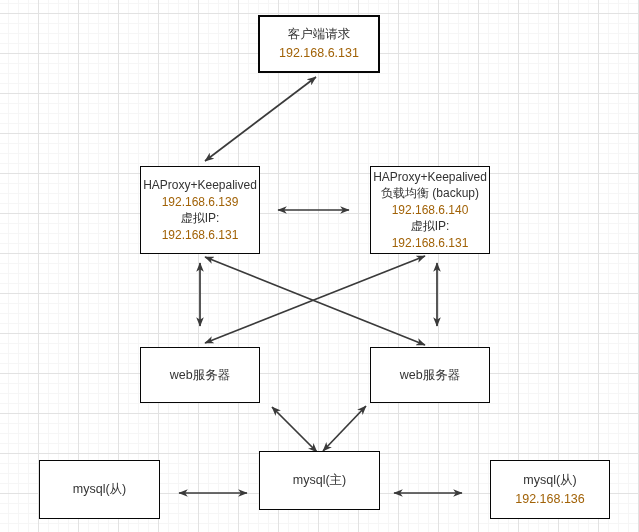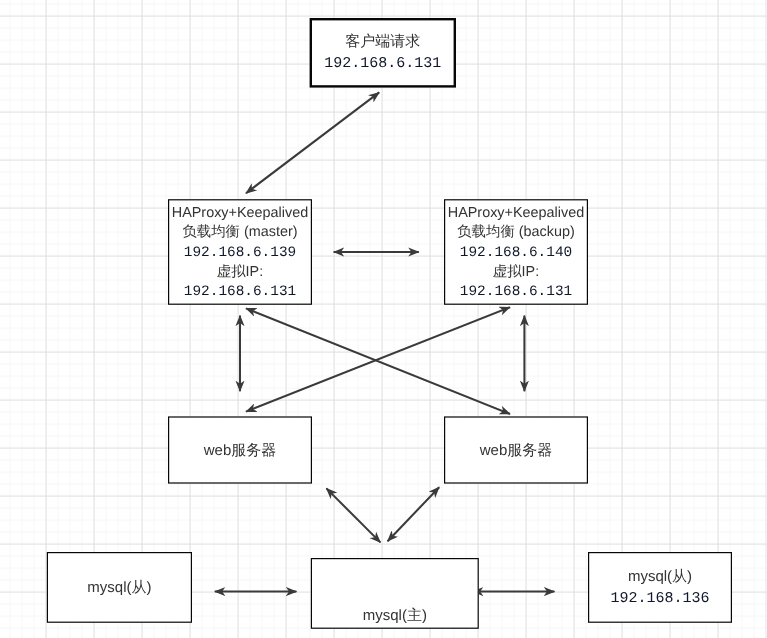--- a/index.html
+++ b/index.html
@@ -42,23 +42,23 @@
     font-size: 12.5px;
     line-height: 19px;
   }
   .node .ln { white-space: nowrap; }
   .node-client        { left: 258px; top: 15px;  width: 122px; height: 58px; border-width: 2px; }
   .node-lb-master     { left: 140px; top: 166px; width: 120px; height: 88px; font-size: 12px; line-height: 16.5px; }
   .node-lb-backup     { left: 370px; top: 166px; width: 120px; height: 88px; font-size: 12px; line-height: 16.5px; }
   .node-web-1         { left: 140px; top: 347px; width: 120px; height: 56px; }
   .node-web-2         { left: 370px; top: 347px; width: 120px; height: 56px; }
   .node-mysql-slave-1 { left: 39px;  top: 460px; width: 121px; height: 59px; }
-  .node-mysql-master  { left: 259px; top: 465px; width: 140px; height: 59px; justify-content: flex-end; }
+  .node-mysql-master  { left: 259px; top: 451px; width: 121px; height: 59px; }
   .node-mysql-slave-2 { left: 490px; top: 460px; width: 120px; height: 59px; }
-  .ip { color: #0f172a; font-family: Liberation Mono, monospace; }
+  .ip { color: #a16207; }
 </style>
 </head>
 <body>
 
 <div class="canvas">
 
   <svg class="edges" width="639" height="532" viewBox="0 0 639 532" xmlns="http://www.w3.org/2000/svg">
     <defs>
       <marker id="arw" viewBox="0 0 10 8" refX="9.3" refY="4" markerWidth="9.5" markerHeight="7.6" orient="auto-start-reverse" markerUnits="userSpaceOnUse">
         <path d="M0,0 L10,4 L0,8 L2.8,4 Z" fill="#3a3a3a"></path>
@@ -78,21 +78,20 @@
     </g>
   </svg>
 
   <div class="node node-client">
     <div class="ln">客户端请求</div>
     <div class="ln ip">192.168.6.131</div>
   </div>
 
   <div class="node node-lb-master">
     <div class="ln">HAProxy+Keepalived</div>
-    <div class="ln">负载均衡 (master)</div>
     <div class="ln ip">192.168.6.139</div>
     <div class="ln">虚拟IP:</div>
     <div class="ln ip">192.168.6.131</div>
   </div>
 
   <div class="node node-lb-backup">
     <div class="ln">HAProxy+Keepalived</div>
     <div class="ln">负载均衡 (backup)</div>
     <div class="ln ip">192.168.6.140</div>
     <div class="ln">虚拟IP:</div>

